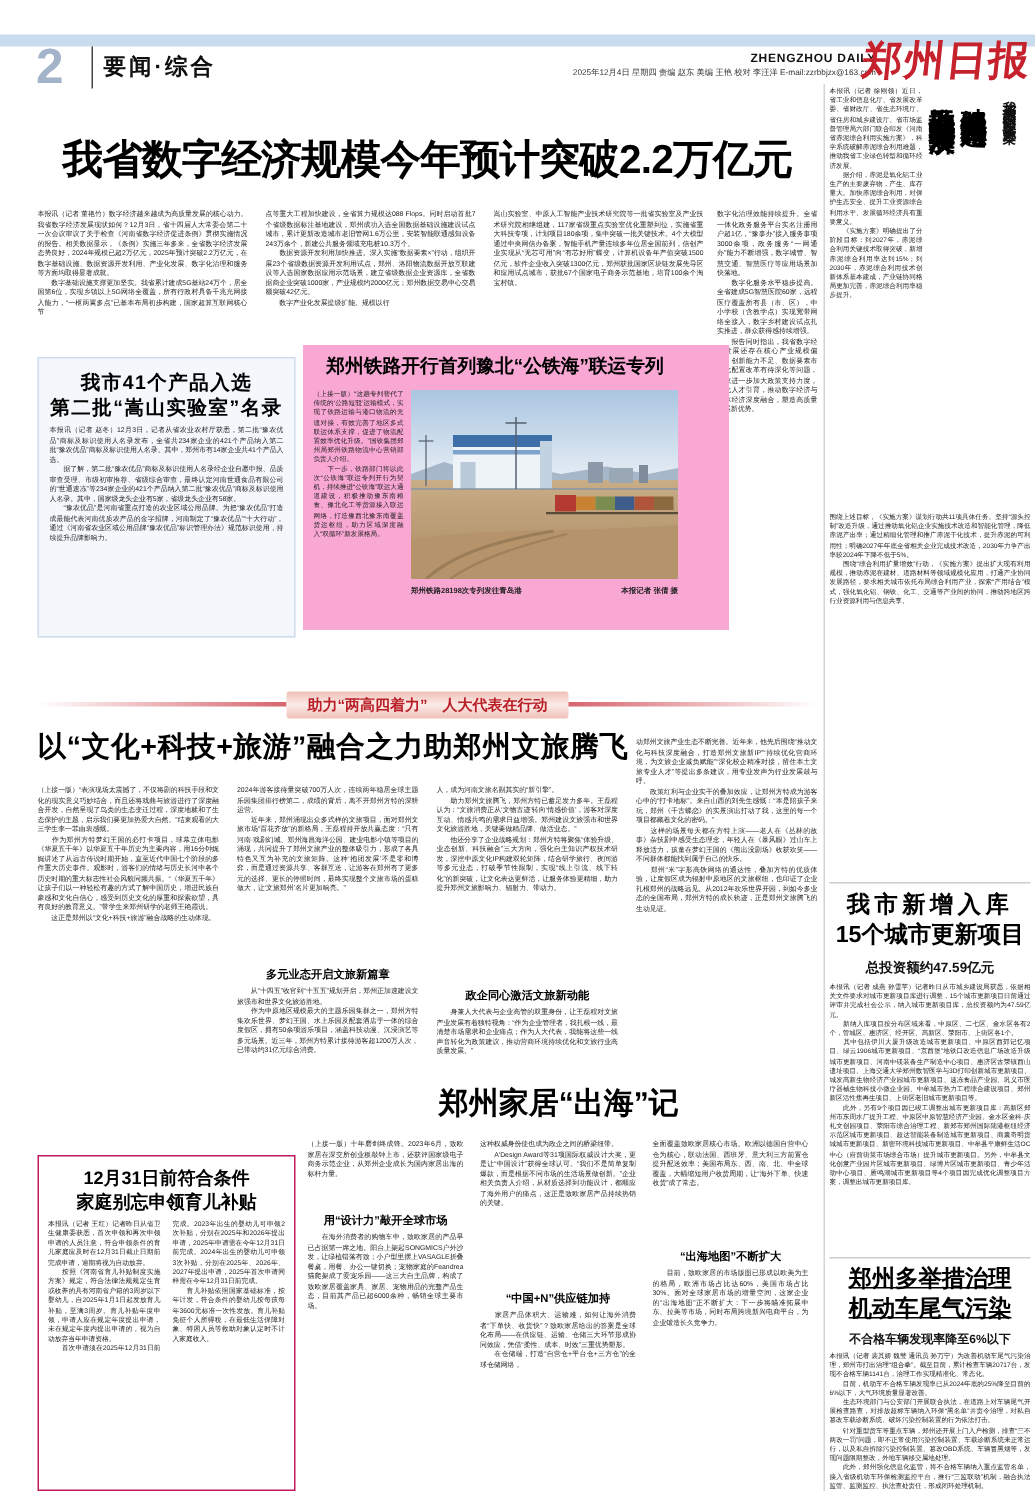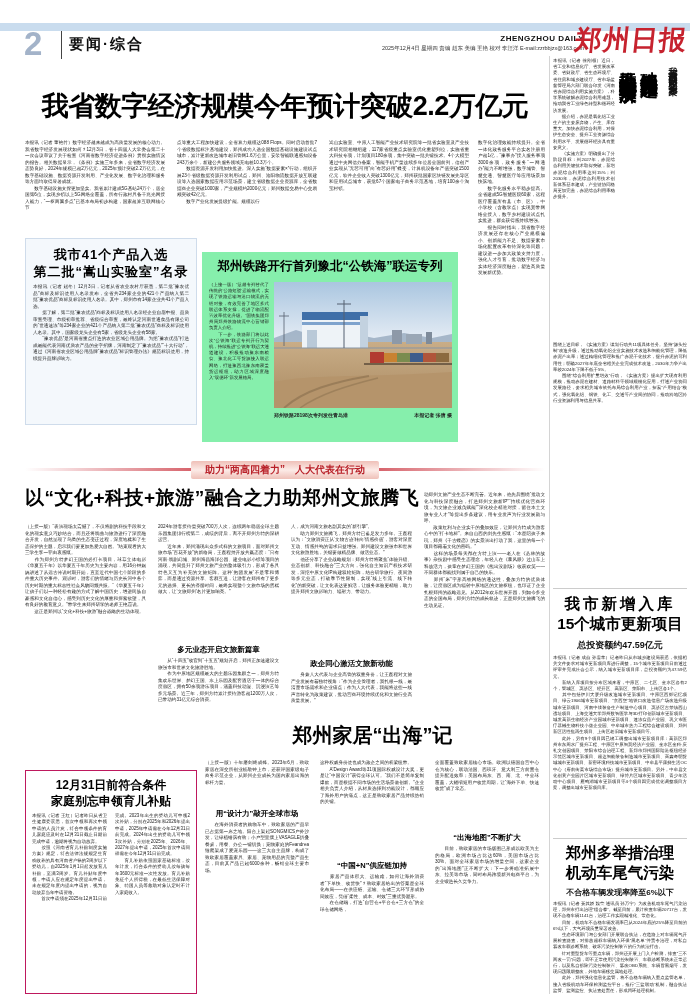--- a/index.html
+++ b/index.html
@@ -16,35 +16,35 @@
   .m-en{right:106px;top:34px;font-size:8px;font-weight:700;letter-spacing:.5px;color:#111;}
   .m-cn{right:3px;top:22px;font-size:27px;font-weight:900;color:#c6222e;transform:skewX(-6deg);letter-spacing:1px;}
   .vdiv{left:549px;top:56px;width:1px;height:938px;background:#d4d4d4;}
   .d-headline{left:25px;top:88px;width:520px;text-align:center;font-size:27px;font-weight:700;color:#000;letter-spacing:-.5px;}
   .d-cols{left:25px;top:140px;width:444px;height:94px;display:flex;gap:12px;}
   .d-cols > div{flex:1;overflow:hidden;}
   .d-col4{left:478px;top:140px;width:67px;height:285px;}
   .p-box{left:25px;top:238px;width:172px;height:187px;background:#f4f8fc;border:1px solid #cfdceb;box-sizing:border-box;padding:7px 7px 5px;}
   .p-headline{font-size:13px;font-weight:900;color:#000;text-align:center;line-height:17px;letter-spacing:1px;}
   .p-body{margin-top:4px;height:128px;}
-  .r-box{left:202px;top:252px;width:256px;height:190px;background:#86efac;}
+  .r-box{left:202px;top:230px;width:284px;height:190px;background:#f9a8d4;}
   .r-headline{position:absolute;left:4px;top:6px;width:248px;text-align:center;font-size:12.5px;font-weight:900;color:#000;}
   .r-body{position:absolute;left:7px;top:30px;width:60px;height:132px;}
   .r-photo{position:absolute;left:72px;top:30px;width:178px;height:126px;}
   .r-caption{position:absolute;left:72px;top:160px;width:178px;display:flex;justify-content:space-between;font-size:5px;font-weight:700;color:#222;}
   .c-body-top{left:553px;top:58px;width:62px;height:278px;}
   .c-vheads{left:617px;top:58px;height:282px;writing-mode:vertical-rl;}
   .c-vheads div{font-size:17.5px;font-weight:900;color:#000;line-height:21px;letter-spacing:1px;}
   .c-kicker{left:666px;top:60px;height:232px;writing-mode:vertical-rl;font-size:9px;font-weight:700;color:#111;letter-spacing:1.5px;}
   .c-body-bottom{left:553px;top:342px;width:134px;height:240px;}
   .hr-rail{left:553px;width:134px;height:1px;background:#ccc;}
   .u-headline{left:553px;top:594px;width:134px;text-align:center;font-size:15.5px;font-weight:900;line-height:20px;color:#000;}
   .u-sub{left:553px;top:639px;width:134px;text-align:center;font-size:9px;font-weight:700;color:#111;}
   .u-body{left:553px;top:655px;width:134px;height:178px;}
-  .w-headline{left:553px;top:843px;width:134px;text-align:center;font-size:15.5px;font-weight:900;line-height:20px;color:#000;}
+  .w-headline{left:553px;top:843px;width:134px;text-align:center;font-size:15.5px;font-weight:900;line-height:20px;color:#000;text-decoration:underline;}
   .w-sub{left:553px;top:887px;width:134px;text-align:center;font-size:8px;font-weight:700;color:#111;}
   .w-body{left:553px;top:901px;width:134px;height:93px;}
   .banner{left:25px;top:461px;width:520px;height:17px;display:flex;align-items:center;}
   .banner .ln-l{flex:1;height:3px;background:linear-gradient(90deg,rgba(198,34,46,0),rgba(198,34,46,.7));}
   .banner .ln-r{flex:1;height:3px;background:linear-gradient(270deg,rgba(198,34,46,0),rgba(198,34,46,.7));}
   .banner .b-center{padding:2px 14px;background:linear-gradient(180deg,#efc0b8,#fcebe7 50%,#efc0b8);color:#b81f27;font-size:10px;font-weight:900;white-space:nowrap;border-radius:2px;}
   .wl-headline{left:25px;top:485px;width:402px;font-size:19px;font-weight:900;color:#000;letter-spacing:.5px;}
   .wl-col1{left:25px;top:524px;width:121px;height:244px;}
   .wl-col2{left:158px;top:524px;width:121px;height:196px;}
   .wl-col3{left:291px;top:524px;width:121px;height:196px;}

